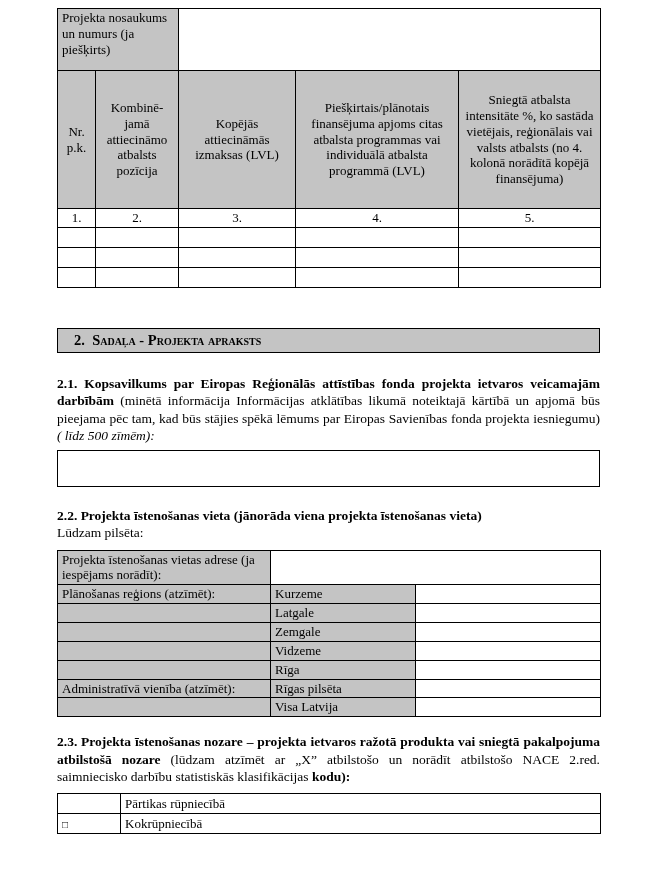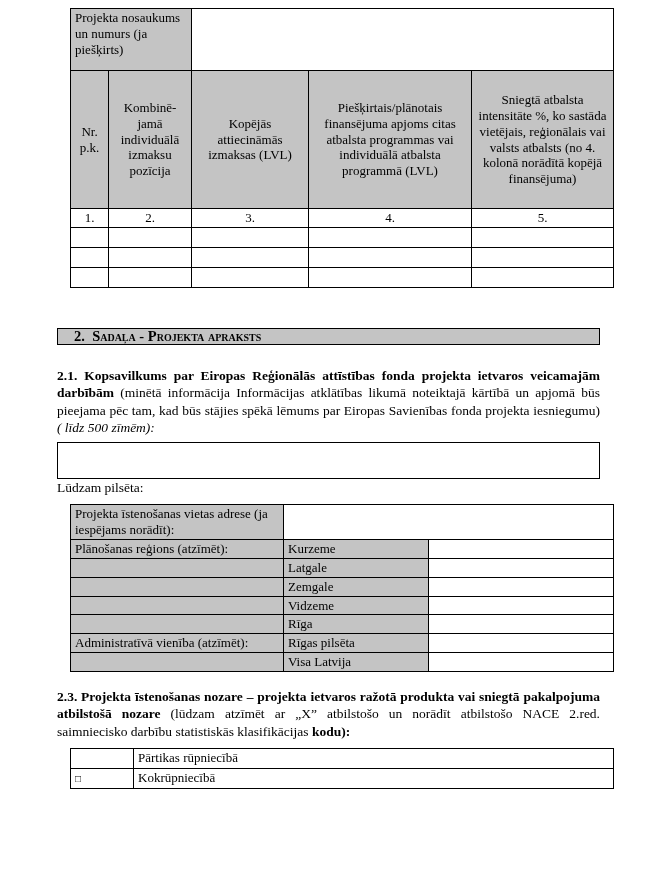--- a/index.html
+++ b/index.html
@@ -1,31 +1,31 @@
 <!DOCTYPE html>
 <html><head>
 <meta charset="utf-8">
 <style>
   html,body{margin:0;padding:0;background:#fff;}
   .page{position:relative;width:645px;height:877px;box-sizing:border-box;
         padding:8px 45px 0 57px;font-family:"Liberation Serif",serif;color:#000;overflow:hidden;}
-  table{border-collapse:collapse;table-layout:fixed;width:543px;margin-left:13px;}
+  table{border-collapse:collapse;table-layout:fixed;width:543px;}
   td{border:1px solid #000;font-size:13px;line-height:1.22;padding:1px 4px;
      box-sizing:border-box;overflow:hidden;word-wrap:break-word;vertical-align:middle;}
   .gray{background:#c4c4c4;}
 
   
   .t1 .r-title td{height:62px;vertical-align:top;}
   .t1 .r-hdr td{height:138px;text-align:center;white-space:pre-line;}
   .t1 .r-num td{height:19px;text-align:center;}
   .t1 .r-empty td{height:20px;}
 
   
   .section-bar{margin-top:40px;width:543px;box-sizing:border-box;border:1px solid #000;
-     background:#c4c4c4;height:17px;display:flex;align-items:center;padding-left:16px;
+     background:#c4c4c4;height:25px;display:flex;align-items:center;padding-left:16px;
      font-size:14.5px;font-weight:bold;font-variant:small-caps;}
   .section-bar span{white-space:pre;}
 
   
   .para{width:543px;font-size:13.5px;line-height:1.28;text-align:justify;margin:0;}
   .mt22{margin-top:22px;}
   .mt16{margin-top:16px;}
   .answer-box{margin-top:6px;width:543px;height:37px;border:1px solid #000;box-sizing:border-box;}
   .h22{margin-top:20px;font-size:13.5px;font-weight:bold;margin-bottom:0;}
   .sub{font-size:13.5px;margin:0;}
@@ -55,21 +55,21 @@
     </colgroup>
     <tbody>
       <tr class="r-title">
         <td colspan="2" class="gray">Projekta nosaukums un numurs (ja piešķirts)</td>
         <td colspan="3"></td>
       </tr>
       <tr class="r-hdr">
         <td class="gray">Nr.
 p.k.</td>
         <td class="gray">Kombinē-
-jamā individuālā izmaksu pozīcija</td>
+jamā attiecināmo atbalsts pozīcija</td>
         <td class="gray">Kopējās attiecināmās izmaksas (LVL)</td>
         <td class="gray">Piešķirtais/plānotais finansējuma apjoms citas atbalsta programmas vai individuālā atbalsta programmā (LVL)</td>
         <td class="gray">Sniegtā atbalsta intensitāte %, ko sastāda vietējais, reģionālais vai valsts atbalsts (no 4. kolonā norādītā kopējā finansējuma)</td>
       </tr>
       <tr class="r-num">
         <td>1.</td>
         <td>2.</td>
         <td>3.</td>
         <td>4.</td>
         <td>5.</td>
@@ -99,20 +99,21 @@
   </table>
 
   <div class="section-bar">
     <span>2.  Sadaļa - Projekta apraksts</span>
   </div>
 
   <p class="para mt22"><b>2.1. Kopsavilkums par Eiropas Reģionālās attīstības fonda projekta ietvaros veicamajām darbībām </b><span>(minētā informācija Informācijas atklātības likumā noteiktajā kārtībā un apjomā būs pieejama pēc tam, kad būs stājies spēkā lēmums par Eiropas Savienības fonda projekta iesniegumu) </span><i>( līdz 500 zīmēm):</i></p>
 
   <div class="answer-box"></div>
 
+  <p class="para h22">2.2. Projekta īstenošanas vieta (jānorāda viena projekta īstenošanas vieta)</p>
   <p class="para sub">Lūdzam pilsēta:</p>
 
   <table class="t2">
     <colgroup>
       <col style="width:213px">
         <col style="width:145px">
         <col style="width:185px">
     </colgroup>
     <tbody>
       <tr class="r-addr">

